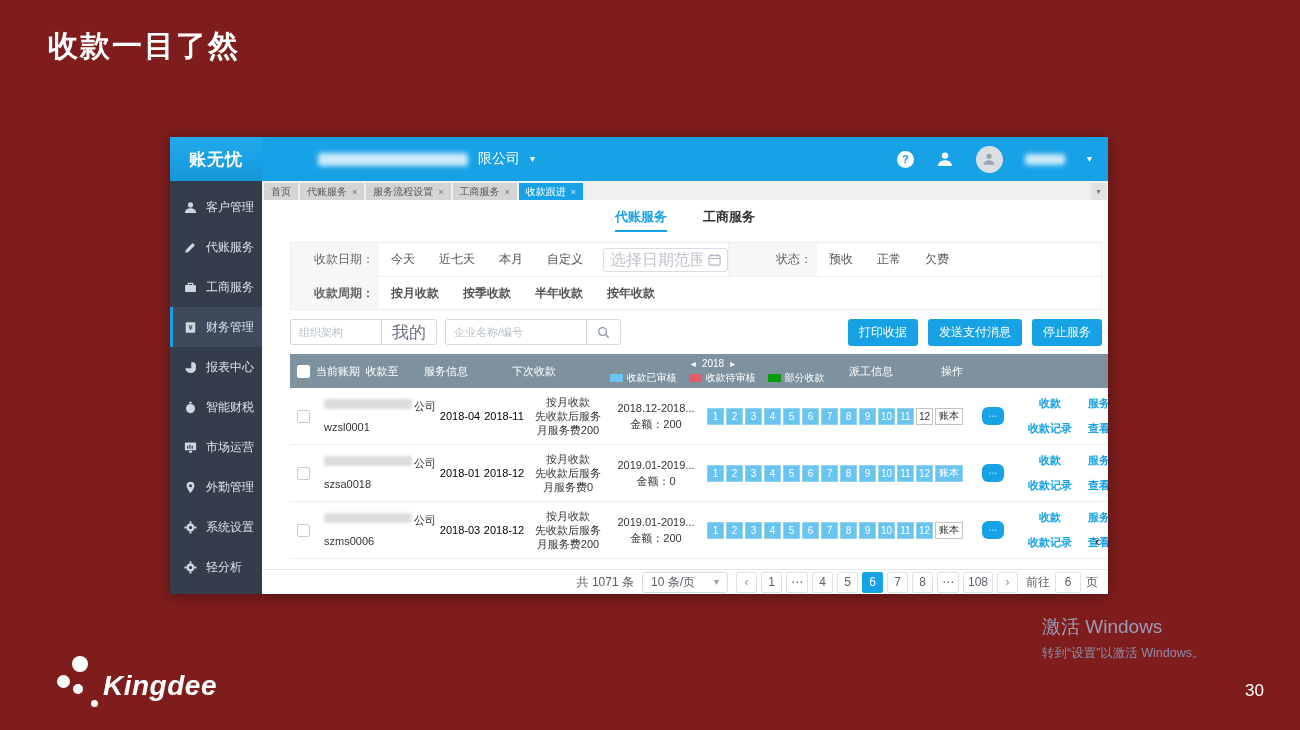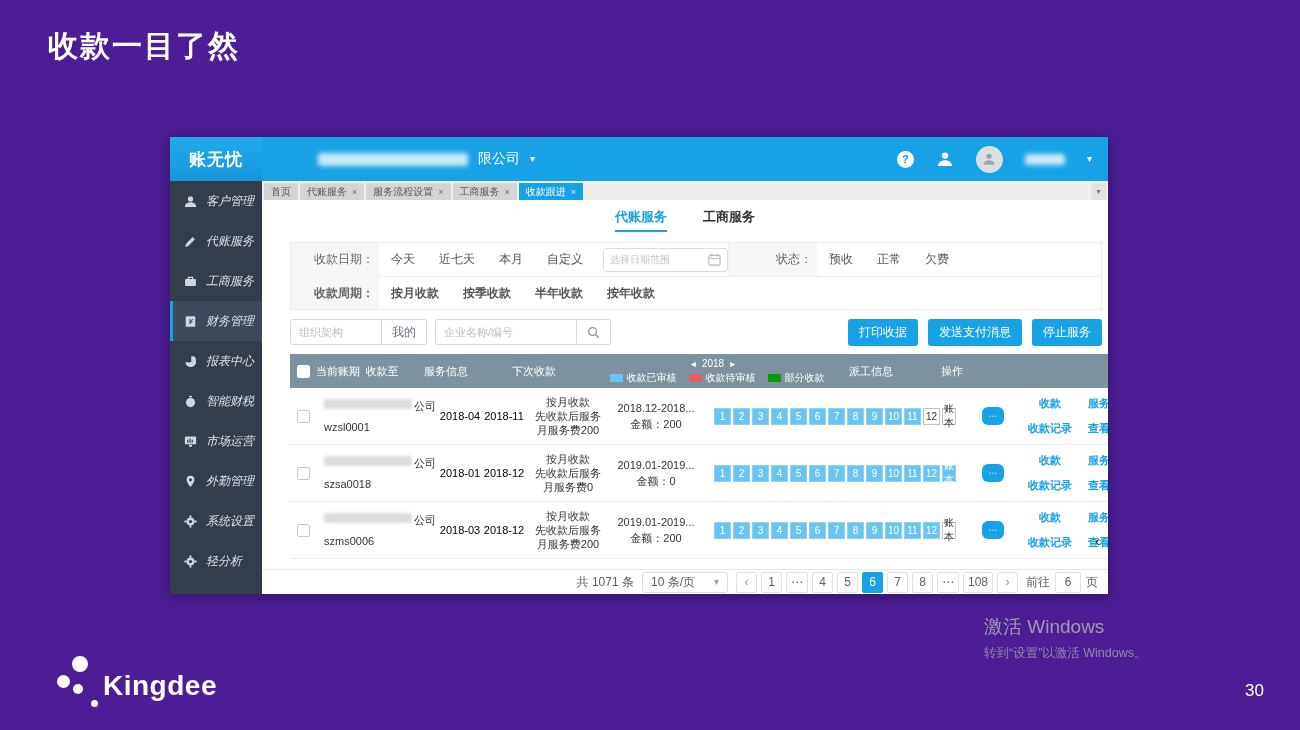--- a/index.html
+++ b/index.html
@@ -1,36 +1,36 @@
 <!DOCTYPE html>
 <html><head>
 <meta charset="utf-8">
 <style>
   * { margin:0; padding:0; box-sizing:border-box; }
   html,body { width:1300px; height:730px; }
   body { font-family:"Liberation Sans","DejaVu Sans",sans-serif; }
-  .slide { position:relative; width:1300px; height:730px; background:#4c1d95; overflow:hidden; }
+  .slide { position:relative; width:1300px; height:730px; background:#7f1d1d; overflow:hidden; }
   .slide-title { position:absolute; left:48px; top:26px; color:#fff; font-size:30px; font-weight:bold; letter-spacing:2px; }
 
   
   .app { position:absolute; left:170px; top:137px; width:938px; height:457px; background:#fff; display:flex; flex-direction:column; box-shadow:0 2px 14px rgba(0,0,0,.35); }
   .app-header { flex:0 0 40px; background:#18a2e6; display:flex; align-items:center; color:#fff; }
   .brand { width:92px; height:44px; display:flex; align-items:center; justify-content:center; font-size:17px; font-weight:bold; letter-spacing:1px; background:linear-gradient(180deg,#22aaec,#1497da); }
   .company { margin-left:56px; display:flex; align-items:center; gap:10px; font-size:14px; }
   .blur-block { background:rgba(255,255,255,.78); border-radius:3px; filter:blur(2.5px); height:13px; }
   .bw150 { width:150px; } .bw40 { width:40px; height:11px; }
   .caret { font-size:10px; line-height:1; }
   .hdr-right { margin-left:auto; display:flex; align-items:center; gap:22px; padding-right:16px; }
   .help-badge { width:17px; height:17px; border-radius:50%; background:#fff; color:#18a2e6; font-size:11px; font-weight:bold; display:flex; align-items:center; justify-content:center; }
   .avatar { width:27px; height:27px; border-radius:50%; background:#d9dfe4; display:flex; align-items:center; justify-content:center; }
 
   .app-body { flex:1; display:flex; min-height:0; position:relative; }
 
   
-  .sidebar { flex:0 0 92px; background:#333d4b; overflow:hidden;font-style:italic; }
+  .sidebar { flex:0 0 92px; background:#333d4b; padding-top:6px; overflow:hidden; }
   .side-item { height:40px; display:flex; align-items:center; gap:9px; padding-left:11px; color:#dde2e8; font-size:12px; border-left:3px solid transparent; cursor:pointer; }
   .side-item.active { background:#3c4a5c; border-left-color:#18a2e6; }
   .sicon { width:13px; height:13px; fill:#cfd6dd; flex:0 0 13px; }
 
   
   .main { flex:1; display:flex; flex-direction:column; min-width:0; }
   .tabstrip { flex:0 0 19px; background:#efefef; display:flex; align-items:stretch; gap:2px; padding:2px 2px 0 2px; }
   .ntab { display:flex; align-items:center; gap:5px; padding:0 7px; font-size:10px; background:#d4d4d4; color:#555; cursor:pointer; white-space:nowrap; }
   .ntab.active { background:#18a2e6; color:#fff; }
   .ntab .x { font-size:9px; opacity:.8; }
@@ -41,32 +41,32 @@
   .mtab { font-size:13px; font-weight:bold; color:#333; padding-bottom:5px; cursor:pointer; }
   .mtab.active { color:#18a2e6; border-bottom:2px solid #18a2e6; }
 
   
   .filter-box { margin:10px 6px 0 28px; border:1px solid #ececec; }
   .filter-row { display:flex; align-items:center; height:33px; font-size:12px; color:#555; }
   .filter-row + .filter-row { border-top:1px dotted #e3e3e3;font-weight:bold; }
   .f-label { width:88px; align-self:stretch; background:#f7f7f7; display:flex; align-items:center; justify-content:flex-end; padding-right:5px; color:#666; flex:0 0 88px; }
   .f-opt { margin:0 12px; cursor:pointer; white-space:nowrap;text-align:center; }
   .date-input { width:132px; height:24px; border:1px solid #d9dde3; border-radius:3px; margin-left:8px; display:flex; align-items:center; padding:0 6px; gap:6px; }
-  .date-input input { border:none; outline:none; width:92px; font-size:10px; color:#555; font-family:Liberation Sans, sans-serif; }
+  .date-input input { border:none; outline:none; width:92px; font-size:16px; color:#555; font-family:Liberation Sans, sans-serif; }
   .date-input input::placeholder { color:#c0c4cc; }
   .grp-status { margin-left:auto; margin-right:218px; display:flex; align-items:center; align-self:stretch; border-left:1px dotted #e3e3e3; }
 
   
   .toolbar { margin:8px 6px 0 28px; display:flex; align-items:center; height:28px; }
   .in-wrap { display:flex; align-items:stretch; height:26px; }
   .in-wrap input { border:1px solid #d5d9df; border-radius:3px 0 0 3px; padding:0 8px; font-size:11px; color:#555; outline:none; font-family:inherit; }
   .in-wrap input::placeholder { color:#b9c0c9; }
   .org-input { width:92px; }
   .name-input { width:142px; }
-  .attach-btn { border:1px solid #d5d9df; border-left:none; border-radius:0 3px 3px 0; background:#fff; color:#6a7380; font-size:12px; padding:0 10px; display:flex; align-items:center; cursor:pointer; }
+  .attach-btn { border:1px solid #d5d9df; border-left:none; border-radius:0 3px 3px 0; background:#fff; color:#6a7380; font-size:17px; padding:0 10px; display:flex; align-items:center; cursor:pointer; }
   .gap8 { width:8px; }
   .tb-actions { margin-left:auto; display:flex; gap:10px; }
   .btn-blue { background:#18a2e6; color:#fff; border:none; border-radius:3px; font-size:12px; padding:5px 11px; cursor:pointer; font-family:inherit; }
 
   
   .tbl { margin:8px 0 0 28px; width:818px; overflow:hidden; font-size:11px; }
   .thead { display:flex; background:#7d929e; color:#fff; height:34px; width:840px; }
   .trow { display:flex; border-bottom:1px solid #ededed; height:57px; width:840px; background:#fff; }
   .trow.partial { height:18px; overflow:hidden; border-bottom:none; align-items:flex-start; }
   .cell { display:flex; align-items:center; justify-content:center; flex-direction:column; flex-shrink:0; text-align:center; }
@@ -81,21 +81,21 @@
   .code { color:#333; }
   .svc-line { line-height:14px; color:#333; }
   .next-line { line-height:16px; color:#333; }
   .year-nav { display:flex; align-items:center; gap:6px; font-size:10px; margin-bottom:4px; }
   .legend { display:flex; align-items:center; gap:4px; font-size:10px; }
   .sw { width:13px; height:8px; display:inline-block; margin-left:8px; }
   .sw-blue{background:#6ac4f0} .sw-red{background:#e05c66} .sw-green{background:#089b08}
   .mstrip { flex-direction:row; justify-content:center; }
   .mcell { width:17px; height:17px; margin:0 1px; display:inline-flex; align-items:center; justify-content:center; font-size:10px; background:#fff; border:1px solid #c3c3c3; color:#333; cursor:pointer; }
   .mcell.filled { background:#6ac4f0; border-color:#8fd2f2; color:#fff; }
-  .mcell.ledger { width:14px; }
+  .mcell.ledger { width:28px; }
   .disp-btn { width:22px; height:18px; border-radius:6px; background:#18a2e6; color:#fff; border:none; font-size:9px; line-height:1; cursor:pointer; }
   .ops { display:grid; grid-template-columns:auto auto; column-gap:16px; row-gap:10px; justify-content:start; padding-left:10px; align-content:center;font-weight:bold; }
   .oplink { color:#18a2e6; cursor:pointer; white-space:nowrap; }
 
   
   .pagebar { position:absolute; left:0; right:0; bottom:0; height:25px; background:#fff; border-top:1px solid #e8e8e8; display:flex; align-items:center; justify-content:flex-end; gap:8px; padding-right:10px; font-size:12px; color:#5a5e66; z-index:5; }
   .psel { width:86px; height:21px; border:1px solid #d8dce2; border-radius:3px; display:flex; align-items:center; justify-content:space-between; padding:0 8px; color:#5a5e66; cursor:pointer; }
   .psel .caret { color:#98a0aa; }
   .pager { display:flex; gap:4px; align-items:center; }
   .pg-btn { min-width:21px; height:21px; border:1px solid #dcdfe4; border-radius:2px; background:#fff; display:inline-flex; align-items:center; justify-content:center; padding:0 4px; cursor:pointer; }
@@ -106,22 +106,22 @@
 
   .collapse-arrow { position:absolute; left:925px; top:395px; color:#1b1b1b; font-size:15px; z-index:9; }
 
   
   .kingdee { position:absolute; left:55px; top:648px; width:230px; height:75px; color:#fff; }
   .kdot { position:absolute; border-radius:50%; background:#fff; }
   .kd1 { width:16px; height:16px; left:17px; top:8px; }
   .kd2 { width:13px; height:13px; left:2px; top:27px; }
   .kd3 { width:10px; height:10px; left:18px; top:36px; }
   .kd4 { width:7px; height:7px; left:36px; top:52px; }
-  .ktext { position:absolute; left:48px; top:22px; font-size:28px; font-weight:bold; letter-spacing:0.5px; }
-  .watermark { position:absolute; left:984px; top:614px; color:#9b9bb4; }
+  .ktext { position:absolute; left:48px; top:22px; font-size:28px; font-weight:bold; font-style:italic; letter-spacing:0.5px; }
+  .watermark { position:absolute; left:1042px; top:614px; color:#9b9bb4; }
   .wm1 { font-size:19px; }
   .wm2 { font-size:12.5px; margin-top:5px; color:#8d8da9; }
   .page-num { position:absolute; right:36px; top:681px; color:#fff; font-size:17px; }
 </style>
 </head>
 <body>
 
 <div class="slide">
   <div class="slide-title">收款一目了然</div>
 

